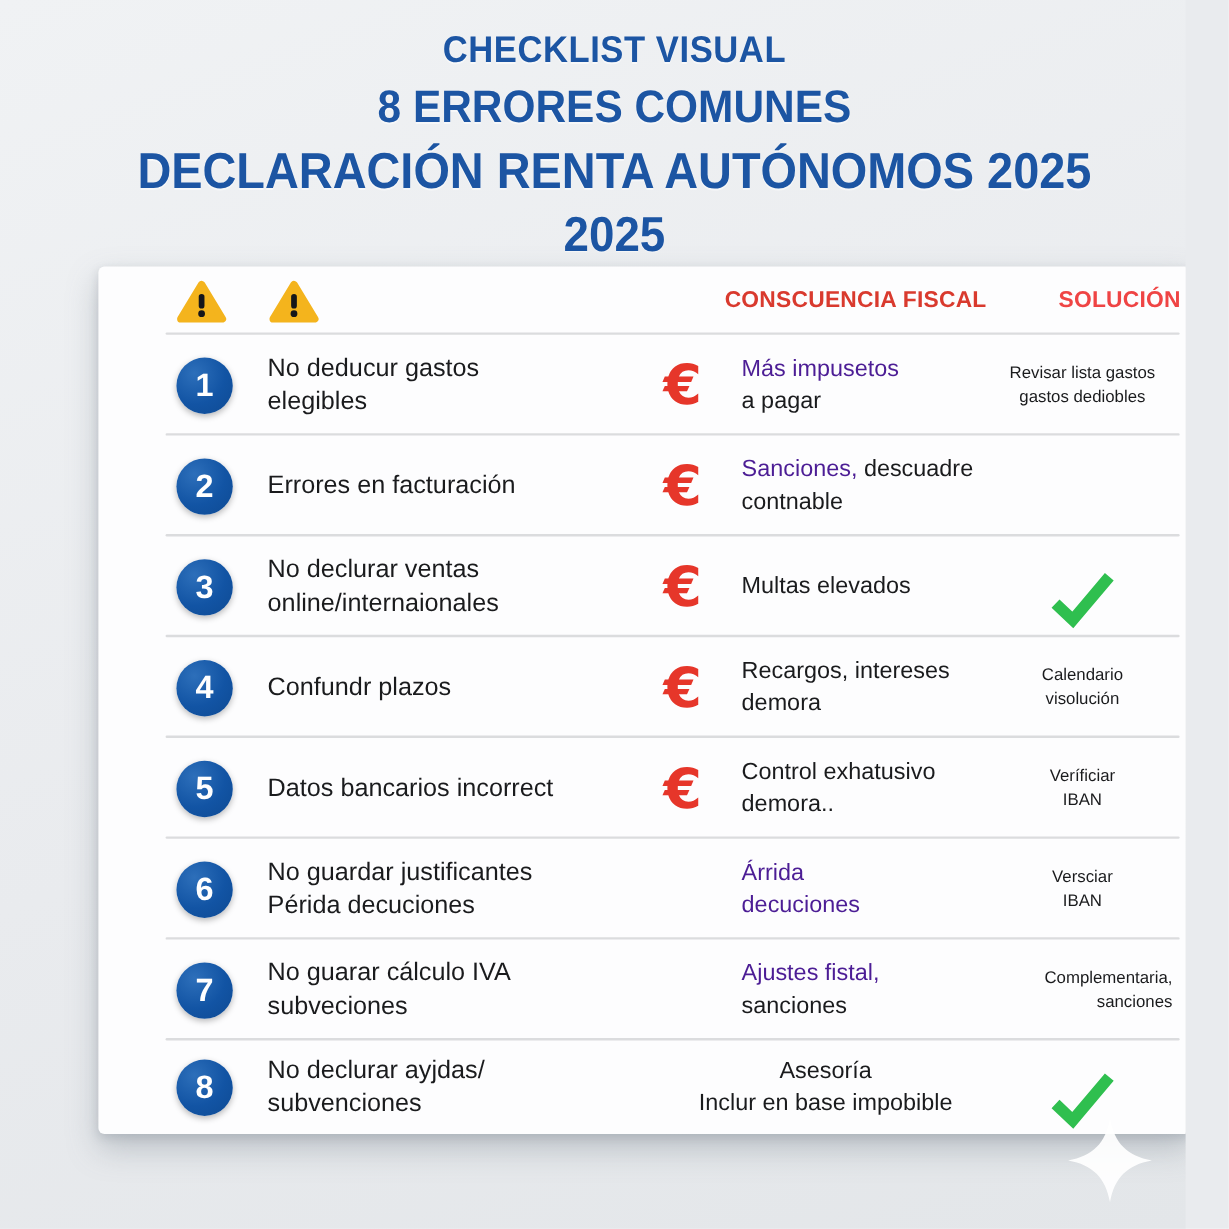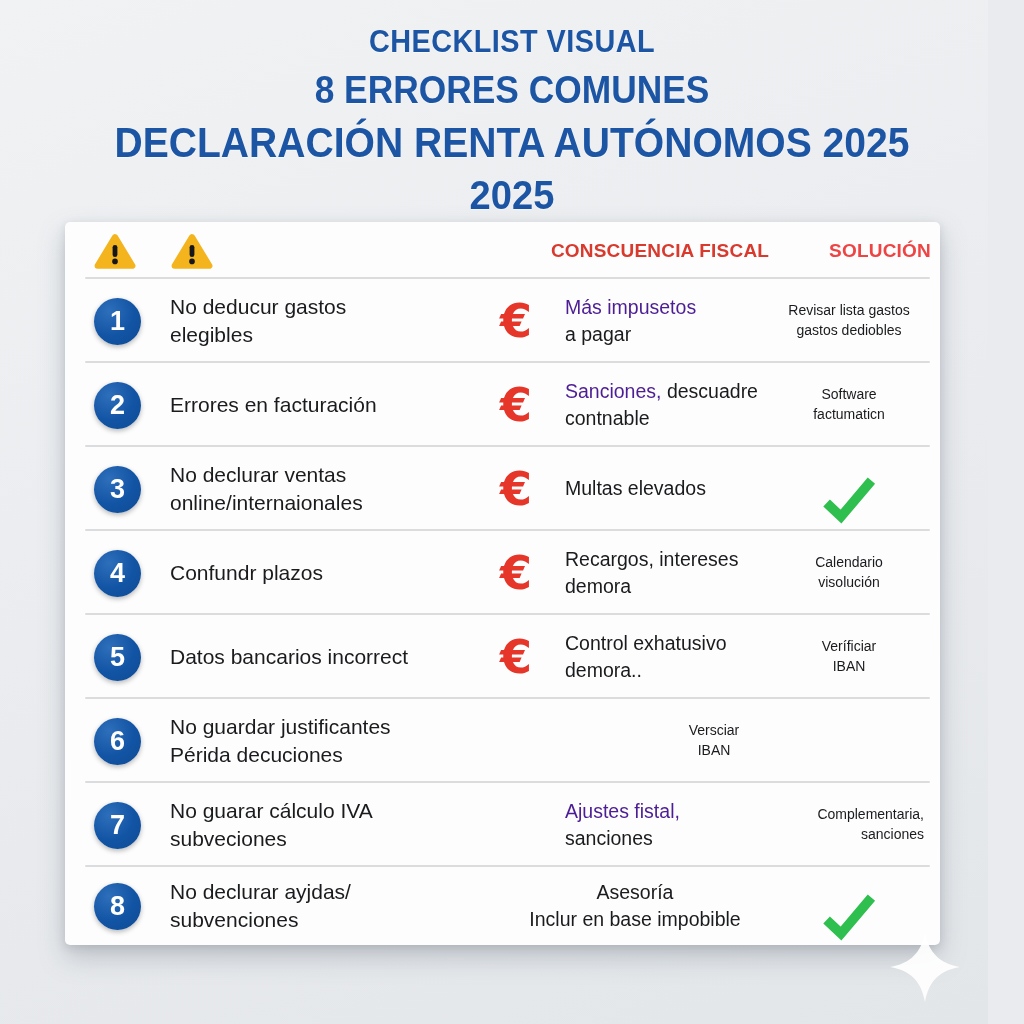--- a/index.html
+++ b/index.html
@@ -16,23 +16,24 @@
   
   .title-block { position:absolute; top:24px; left:0; width:1024px; text-align:center; color:#1c55a3; font-weight:bold; }
   .title-line { transform:scaleX(0.93); text-shadow:0 1px 0 rgba(255,255,255,0.5); }
   .t1 { font-size:31px; letter-spacing:0.5px; }
   .t2 { font-size:38px; margin-top:9px; }
   .t3 { font-size:42px; margin-top:7px; }
   .t4 { font-size:41px; margin-top:5px; }
 
   
   .card {
-    position:absolute; left:65px; top:222px; width:875px; height:723px;
+    position:absolute; left:82px; top:222px; width:875px; height:723px;
     background:#fdfdfe; border-radius:5px;
     box-shadow:0 12px 26px rgba(110,120,132,0.35), 0 3px 8px rgba(110,120,132,0.22);
+    padding-left:36px;
   }
 
   .thead { position:relative; height:57px; display:flex; align-items:center; }
   .thead::after, .row::after {
     content:""; position:absolute; left:20px; right:10px; bottom:0; height:2px;
     background:#dbdcde; border-radius:1px;
   }
   .warn { width:44px; height:40px; }
   .warn:first-child { margin-left:28px; }
   .warn + .warn { margin-left:33px; }
@@ -119,22 +120,20 @@
     <div class="row">
       <div class="num-slot">
           <div class="badge">2</div>
         </div>
       <div class="err">Errores en facturación</div>
       <div class="conseq">
         <span class="euro-slot">€</span>
         <div class="ctext"><span class="redtxt">Sanciones,</span><span> descuadre
 contnable</span></div>
       </div>
-      <div class="sol">Software
-factumaticn</div>
     </div>
 
     <div class="row">
       <div class="num-slot">
           <div class="badge">3</div>
         </div>
       <div class="err">No declurar ventas
 online/internaionales</div>
       <div class="conseq">
         <span class="euro-slot">€</span>
@@ -174,20 +173,25 @@
       <div class="sol">Veríficiar
 IBAN</div>
     </div>
 
     <div class="row">
       <div class="num-slot">
           <div class="badge">6</div>
         </div>
       <div class="err">No guardar justificantes
 Périda decuciones</div>
+      <div class="conseq">
+        <span class="euro-slot"></span>
+        <div class="ctext"><span class="redtxt">Árrida
+decuciones</span><span></span></div>
+      </div>
       <div class="sol">Versciar
 IBAN</div>
     </div>
 
     <div class="row">
       <div class="num-slot">
           <div class="badge">7</div>
         </div>
       <div class="err">No guarar cálculo IVA
 subveciones</div>

